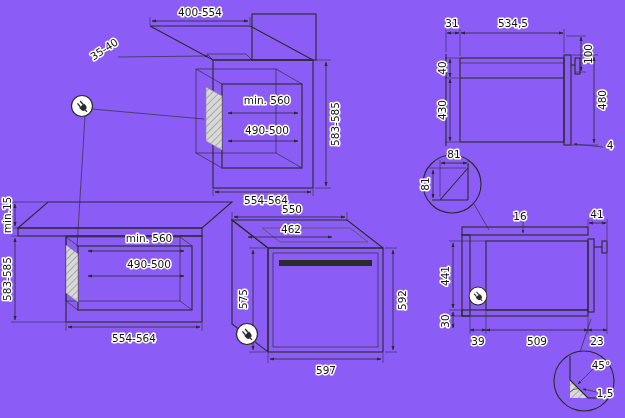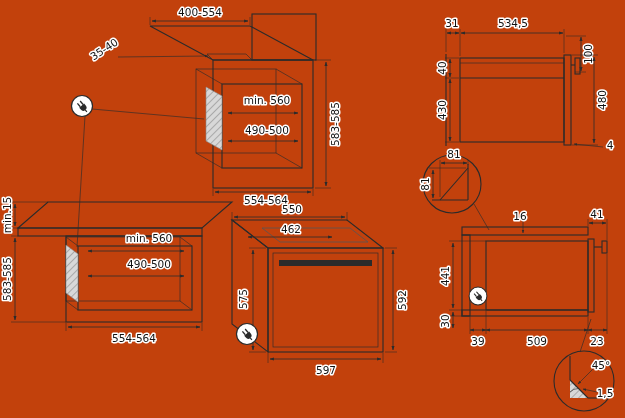--- a/index.html
+++ b/index.html
@@ -1,16 +1,16 @@
 <!DOCTYPE html>
 <html><head>
 <meta charset="utf-8">
 <style>
   html,body{margin:0;padding:0;background:#ffffff;}
-  .stage{width:625px;height:418px;background:#c2410c;position:relative;overflow:hidden;}
+  .stage{width:625px;height:418px;background:#8b5cf6;position:relative;overflow:hidden;}
   svg{display:block;}
   .ln{fill:none;stroke:#2b2b2b;stroke-width:1.1;}
   .thin{fill:none;stroke:#2b2b2b;stroke-width:0.65;}
   .dimln{fill:none;stroke:#2b2b2b;stroke-width:0.8;}
   .ext{fill:none;stroke:#2b2b2b;stroke-width:0.55;}
   .inner{fill:none;stroke:#555;stroke-width:0.8;}
   .dim{font-family:"DejaVu Sans",sans-serif;font-size:10.5px;fill:#111;text-anchor:middle;
        dominant-baseline:central;paint-order:stroke;stroke:#fff;stroke-width:3px;stroke-linejoin:round;}
 </style>
 </head>

